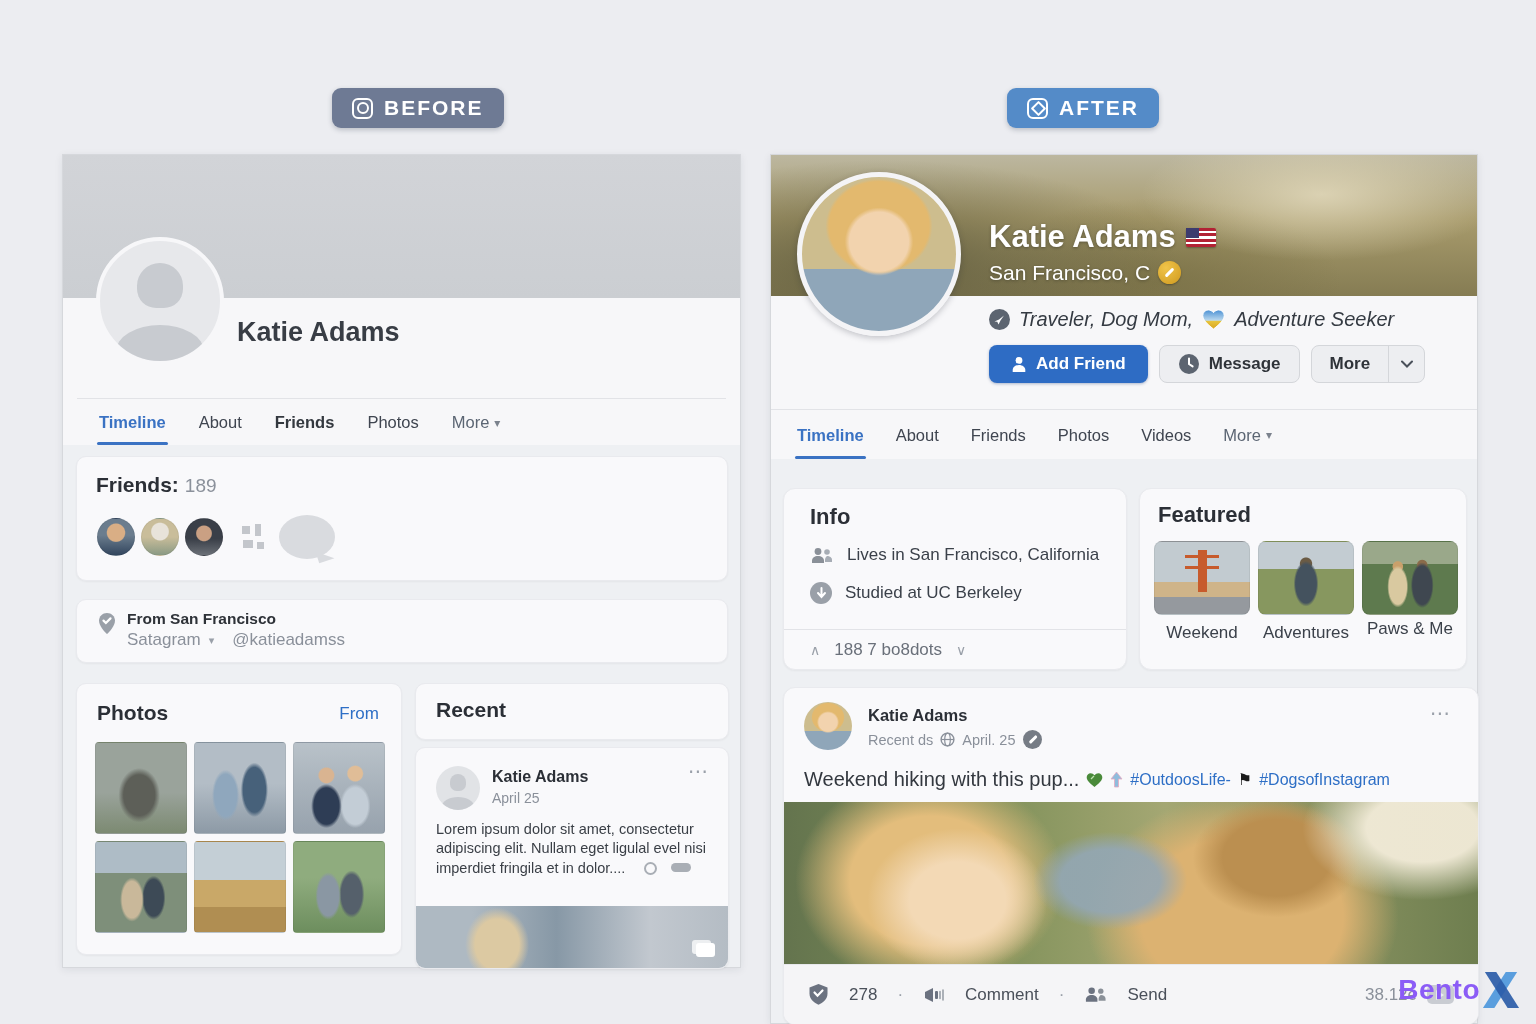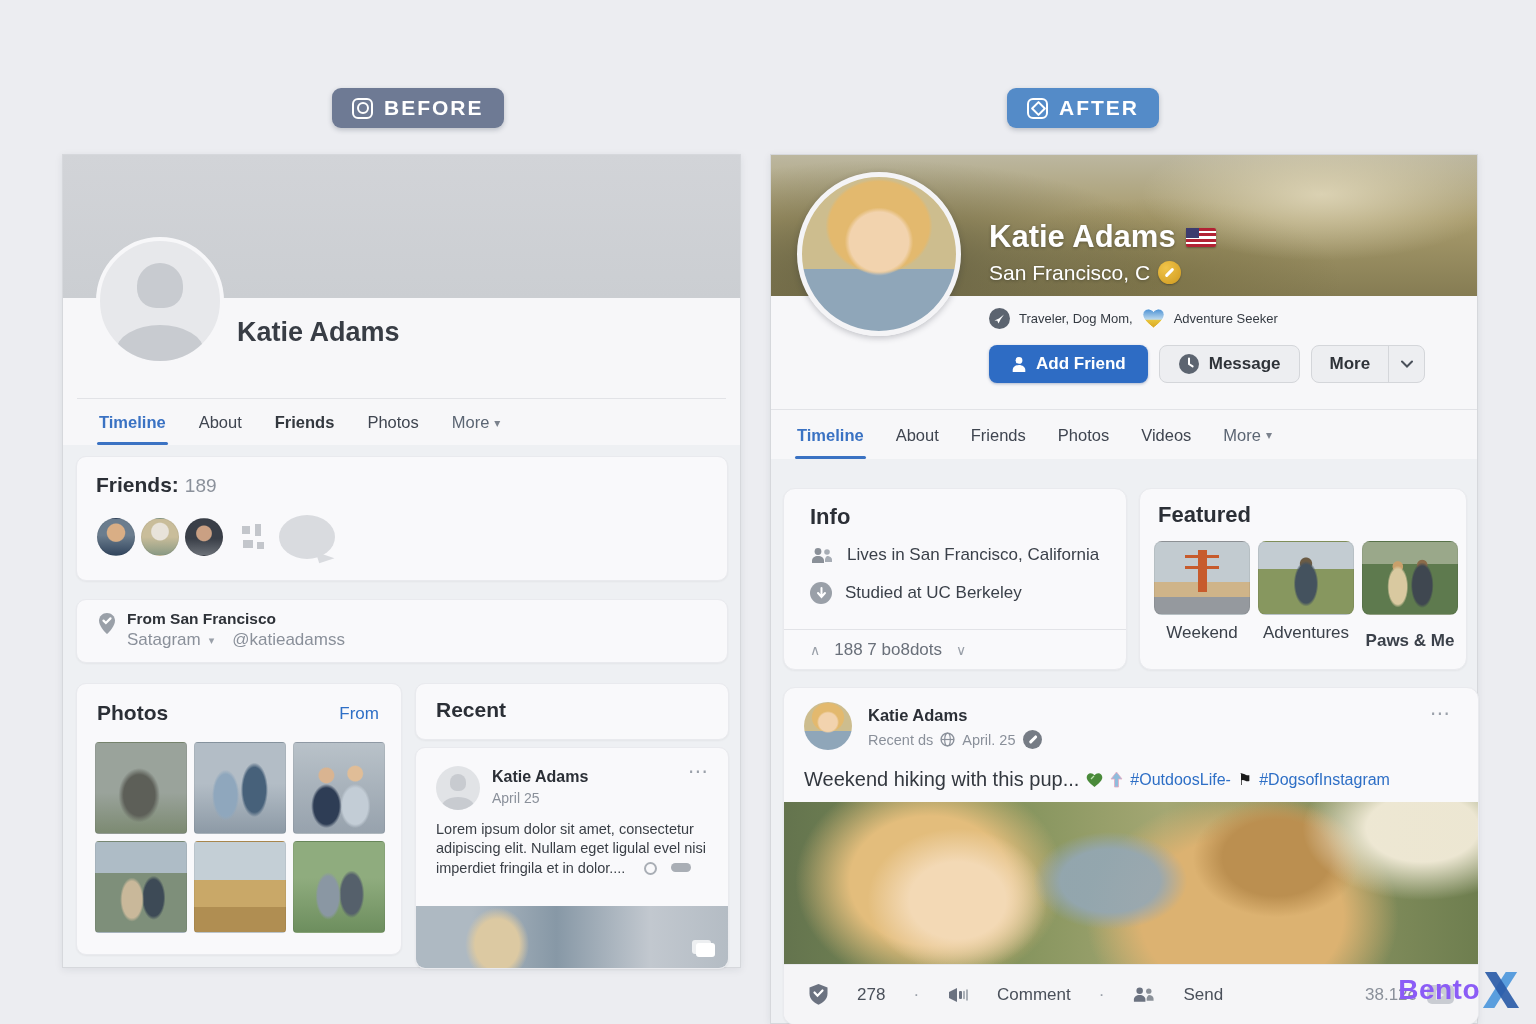--- a/index.html
+++ b/index.html
@@ -106,21 +106,21 @@
       linear-gradient(180deg,#cdbd8e 0 60%,#8fa6b9 60% 100%);}
   .name-after{font-size:31px;font-weight:700;color:#fff;text-shadow:0 1px 3px rgba(40,40,30,.45);}
   .loc-after{font-size:21px;color:#fff;text-shadow:0 1px 3px rgba(40,40,30,.45);}
   .usflag{display:inline-block;width:30px;height:19px;border-radius:2px;vertical-align:-1px;margin-left:10px;
      background:repeating-linear-gradient(180deg,#b22234 0 2.7px,#fff 2.7px 5.4px);position:relative;box-shadow:0 1px 2px rgba(0,0,0,.3);}
   .usflag::after{content:"";position:absolute;left:0;top:0;width:13px;height:10px;background:#3c3b6e;}
   .gold-badge{display:inline-block;width:23px;height:23px;border-radius:50%;vertical-align:-4px;margin-left:8px;
      background:radial-gradient(circle at 35% 30%,#f0c44a,#d09a1e);position:relative;box-shadow:0 1px 2px rgba(0,0,0,.3);}
   .gold-badge::after{content:"";position:absolute;left:6px;top:10px;width:11px;height:3px;background:#fff;transform:rotate(-45deg);border-radius:2px;}
 
-  .tagline{font-size:13px;color:#343a42;font-weight:500;}
+  .tagline{font-size:20px;color:#343a42;font-weight:500;font-style:italic;}
   .tag-ico1{width:21px;height:21px;border-radius:50%;background:#5c6470;display:inline-flex;align-items:center;justify-content:center;}
 
   .btn{display:inline-flex;align-items:center;gap:9px;height:38px;border-radius:8px;font-weight:700;font-size:17px;}
   .btn-primary{background:#2e6cc4;color:#fff;padding:12px 22px;box-shadow:0 1px 3px rgba(30,60,120,.35);}
   .btn-light{background:#edeef1;color:#2f3339;border:1px solid #d4d6da;padding:0 18px;}
   .btn-split{display:inline-flex;height:38px;border:1px solid #d4d6da;border-radius:8px;background:#edeef1;overflow:hidden;}
   .btn-split .seg1{display:flex;align-items:center;padding:0 18px;font-weight:700;font-size:17px;color:#2f3339;}
   .btn-split .seg2{display:flex;align-items:center;justify-content:center;width:36px;border-left:1px solid #d4d6da;color:#4a505a;}
 
   
@@ -159,21 +159,21 @@
   .big-photo{position:absolute;left:0;right:0;top:114px;height:164px;
      background:
       radial-gradient(ellipse 200px 120px at 92% 16%,rgba(243,236,217,.95) 0 28%,rgba(243,236,217,0) 60%),
       radial-gradient(ellipse 110px 70px at 47% 48%,rgba(147,167,181,.9) 0 45%,rgba(147,167,181,0) 70%),
       radial-gradient(ellipse 150px 120px at 25% 60%,#f3d9b5 0 32%,rgba(243,217,181,0) 60%),
       radial-gradient(ellipse 210px 170px at 21% 48%,#e3bd7c 0 38%,rgba(227,189,124,0) 64%),
       radial-gradient(ellipse 120px 85px at 71% 34%,#bb8f50 0 45%,rgba(187,143,80,0) 70%),
       radial-gradient(ellipse 230px 180px at 66% 70%,#dcb271 0 44%,rgba(220,178,113,0) 68%),
       linear-gradient(90deg,#64744e 0%,#7d8f58 28%,#a4a773 55%,#6e7e4f 100%);}
   .action-bar{position:absolute;left:0;right:0;bottom:0;height:60px;background:#f5f5f7;border-top:1px solid #e7e8ec;
-     border-radius:0 0 11px 11px;display:flex;align-items:center;padding:0 24px;gap:28px;
+     border-radius:0 0 11px 11px;display:flex;align-items:center;padding:0 24px;gap:20px;
      font-size:17px;color:#4a505a;font-weight:500;}
   .sep{color:#9aa0a9;}
   .views-box{display:inline-block;width:27px;height:19px;background:#c9ccd2;border-radius:5px;position:relative;}
   .views-box::after{content:"";position:absolute;left:9px;top:5px;border-left:8px solid #eceef1;border-top:5px solid transparent;border-bottom:5px solid transparent;}
 
   
   #logo{position:absolute;right:16px;top:970px;display:flex;align-items:center;gap:2px;}
   .logo-text{font-size:28px;font-weight:700;color:#8b5cf6;letter-spacing:.5px;}
 </style>
 </head>
@@ -392,21 +392,21 @@
         <div>
           <div class="thumb thumb-travel"></div>
           <div class="thumb-label" style="margin-top:8px;">Weekend</div>
         </div>
         <div>
           <div class="thumb thumb-adv"></div>
           <div class="thumb-label" style="margin-top:8px;">Adventures</div>
         </div>
         <div>
           <div class="thumb thumb-paws"></div>
-          <div class="thumb-label" style="margin-top:16px;font-weight:bold;">Paws &amp; Me</div>
+          <div class="thumb-label" style="margin-top:4px;">Paws &amp; Me</div>
         </div>
       </div>
     </div>
 
     <div class="card" style="left:12px;top:532px;width:696px;height:338px;border-radius:12px;">
       <div class="post-avatar abs" style="left:20px;top:14px;width:48px;height:48px;"></div>
       <div style="position:absolute;left:84px;top:18px;font-size:16.5px;font-weight:700;color:#2b2f36;">Katie Adams</div>
       <div class="meta" style="position:absolute;left:84px;top:42px;">
         <span>Recent ds</span>
         <svg width="15" height="15" viewBox="0 0 15 15">

